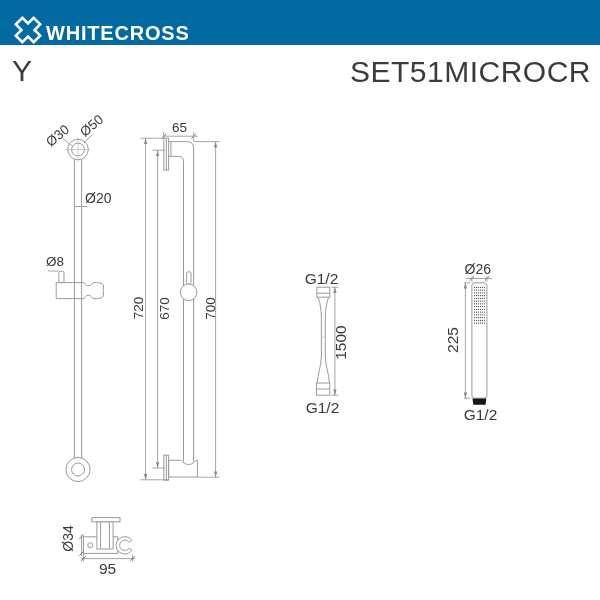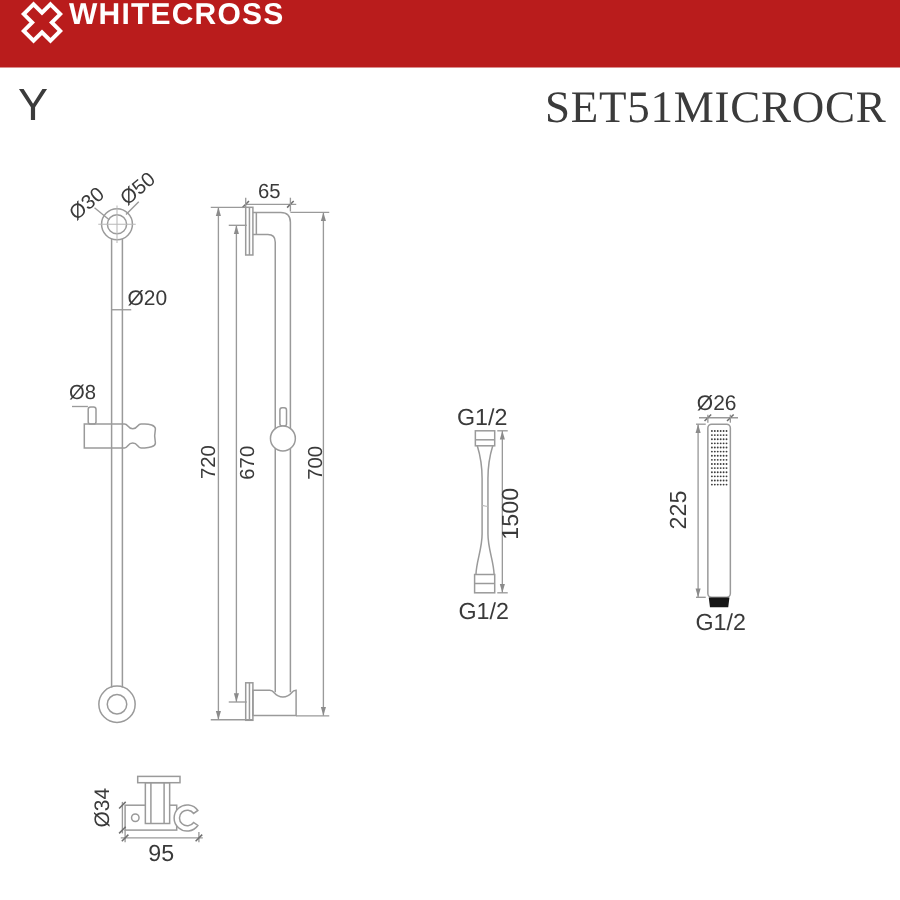--- a/index.html
+++ b/index.html
@@ -1,34 +1,34 @@
 <!DOCTYPE html>
 <html><head>
 <meta charset="utf-8">
 <style>
   html,body{margin:0;padding:0;}
   body{
     width:600px;height:600px;position:relative;background:#ffffff;
     font-family:"Liberation Sans", sans-serif;overflow:hidden;
   }
   .header{
-    position:absolute;left:0;top:0;width:600px;height:45px;background:#b91c1c;
-    display:flex;align-items:flex-start;z-index:2;
+    position:absolute;left:0;top:0;width:600px;height:45px;background:#0369a1;
+    display:flex;align-items:flex-end;z-index:2;
   }
   .logo{margin-left:13px;width:30px;height:30px;flex:0 0 auto;}
   .brand{
     color:#ffffff;font-size:20px;font-weight:700;letter-spacing:0.8px;
     margin-left:3px;margin-top:-1px;
   }
   .series{
     position:absolute;left:12px;top:54px;font-size:30px;color:#3b3b3b;z-index:2;
   }
   .model{
     position:absolute;right:9px;top:55px;font-size:30px;color:#3b3b3b;
-    letter-spacing:0.5px;z-index:2;font-family:Liberation Serif, serif;
+    letter-spacing:0.5px;z-index:2;
   }
   svg.drawing{position:absolute;left:0;top:0;z-index:1;}
   svg.drawing text{
     font-family:"Liberation Sans", sans-serif;fill:#3a3a3a;
   }
   .ln{stroke:#9a9a9a;stroke-width:1;fill:none;}
   .lnthin{stroke:#b9b9b9;stroke-width:0.7;fill:none;}
   .dim{stroke:#9a9a9a;stroke-width:0.9;fill:none;}
   .tick{stroke:#6f6f6f;stroke-width:1;fill:none;}
   .arr{fill:#8b8b8b;stroke:none;}

